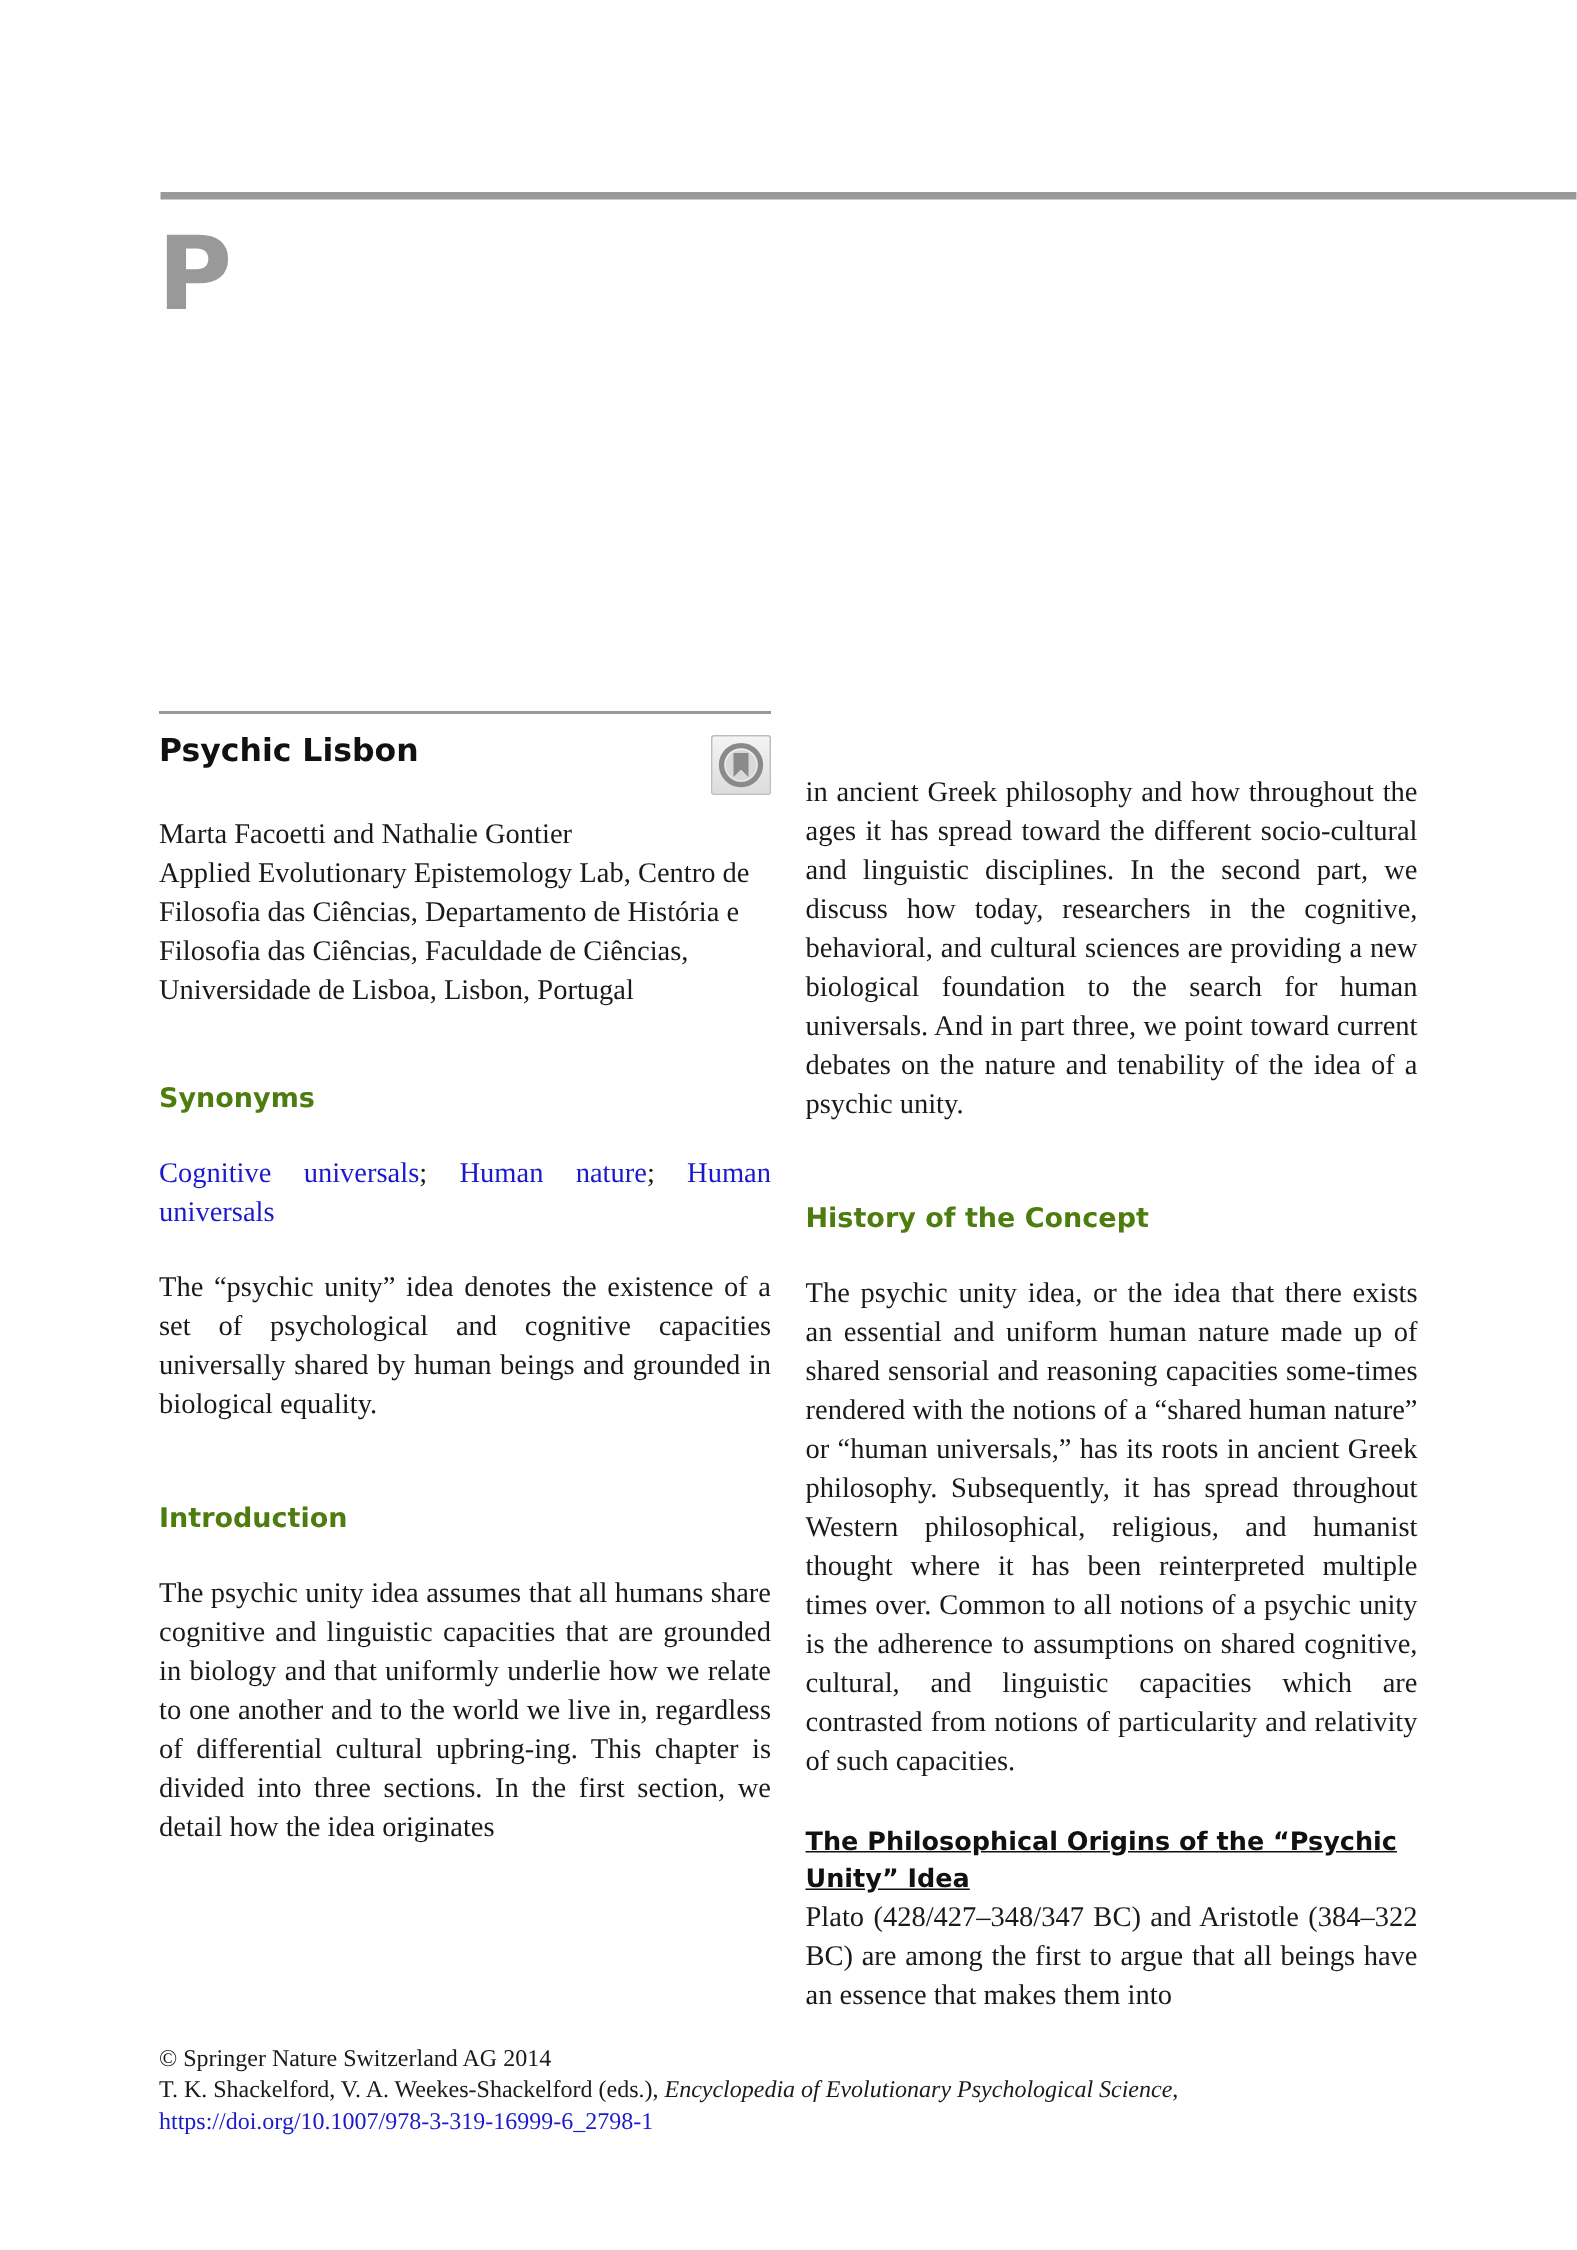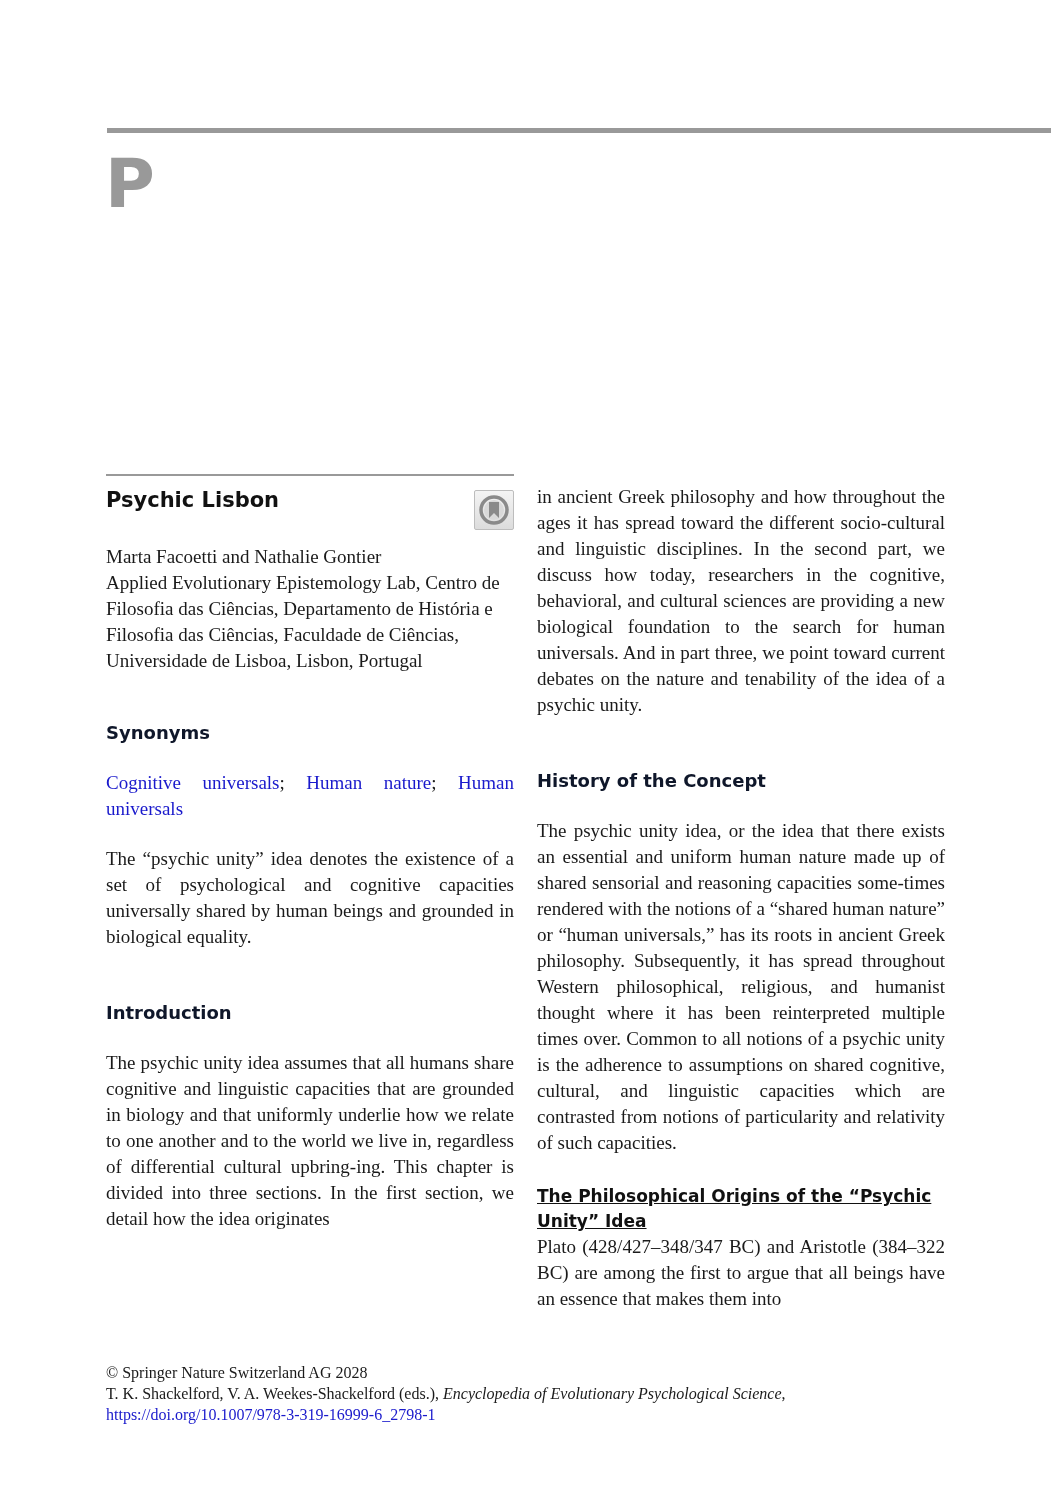--- a/index.html
+++ b/index.html
@@ -5,34 +5,34 @@
   html, body { margin: 0; padding: 0; background: #ffffff; }
   body { width: 1051px; height: 1500px; position: relative; overflow: hidden;
          font-family: "Liberation Serif", serif; color: #1a1a1a; }
 
   .top-rule { position: absolute; left: 107px; top: 128px; width: 944px; height: 5px; background: #999999; }
   .big-letter { position: absolute; left: 105px; top: 148px; font-family: "DejaVu Sans", sans-serif;
                 font-weight: bold; font-size: 68px; line-height: 72px; color: #999999; }
 
   .col { position: absolute; width: 408px; }
   .col-left { left: 106px; top: 474px; }
-  .col-right { left: 537px; top: 484px; }
+  .col-right { left: 537px; top: 516px; }
 
   .entry-rule { width: 408px; height: 2px; background: #999999; margin-bottom: 10px; }
   .title-row { position: relative; height: 48px; }
   .entry-title { font-family: "DejaVu Sans", sans-serif; font-weight: bold; font-size: 21px;
                  line-height: 28px; color: #111; }
   .badge { position: absolute; right: 0; top: 4px; width: 40px; height: 40px; box-sizing: border-box;
            border: 1px solid #bdbdbd; background: linear-gradient(#f4f4f4, #dcdcdc); border-radius: 2px;
            display: flex; align-items: center; justify-content: center; }
 
   p { margin: 0; font-size: 19px; line-height: 26px; text-align: justify; hyphens: none; }
   .plain { text-align: left; }
   h2 { font-family: "DejaVu Sans", sans-serif; font-weight: bold; font-size: 18px; line-height: 26px;
-       margin: 0; color: #0f172a; }
+       margin: 0; color: #4d7c0f; }
   h3 { font-family: "DejaVu Sans", sans-serif; font-weight: bold; font-size: 17px; line-height: 25px;
        margin: 0; color: #111; }
 
   .link { color: #1a1acc; text-decoration: none; }
   .syn { text-align: justify; text-align-last: auto; }
 
   .footer { position: absolute; left: 106px; top: 1362px; font-size: 16px; line-height: 21px; }
   .footer div { white-space: nowrap; }
   .footer em { font-style: italic; }
 </style>
@@ -71,16 +71,16 @@
   <p>in ancient Greek philosophy and how throughout the ages it has spread toward the different socio-cultural and linguistic disciplines. In the second part, we discuss how today, researchers in the cognitive, behavioral, and cultural sciences are providing a new biological foundation to the search for human universals. And in part three, we point toward current debates on the nature and tenability of the idea of a psychic unity.</p>
 
   <h2 style="margin-top:50px;">History of the Concept</h2>
   <p style="margin-top:24px;">The psychic unity idea, or the idea that there exists an essential and uniform human nature made up of shared sensorial and reasoning capacities some-times rendered with the notions of a “shared human nature” or “human universals,” has its roots in ancient Greek philosophy. Subsequently, it has spread throughout Western philosophical, religious, and humanist thought where it has been reinterpreted multiple times over. Common to all notions of a psychic unity is the adherence to assumptions on shared cognitive, cultural, and linguistic capacities which are contrasted from notions of particularity and relativity of such capacities.</p>
 
   <h3 style="margin-top:28px;text-decoration:underline;">The Philosophical Origins of the “Psychic Unity” Idea</h3>
   <p>Plato (428/427–348/347 BC) and Aristotle (384–322 BC) are among the first to argue that all beings have an essence that makes them into</p>
 </div>
 
 <div class="footer">
-  <div>© Springer Nature Switzerland AG 2028</div>
+  <div>© Springer Nature Switzerland AG 2014</div>
   <div><span>T. K. Shackelford, V. A. Weekes-Shackelford (eds.), </span><em>Encyclopedia of Evolutionary Psychological Science</em><span>,</span></div>
   <div><a class="link" href="#">https://doi.org/10.1007/978-3-319-16999-6_2798-1</a></div>
 </div>
 
 </body></html>

